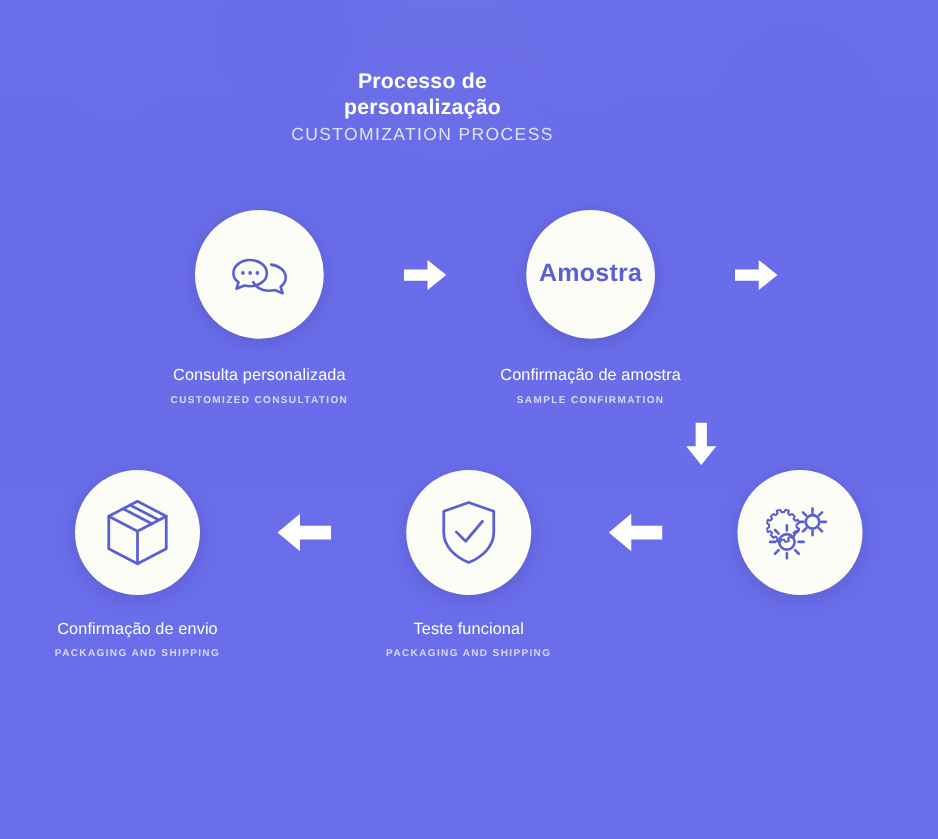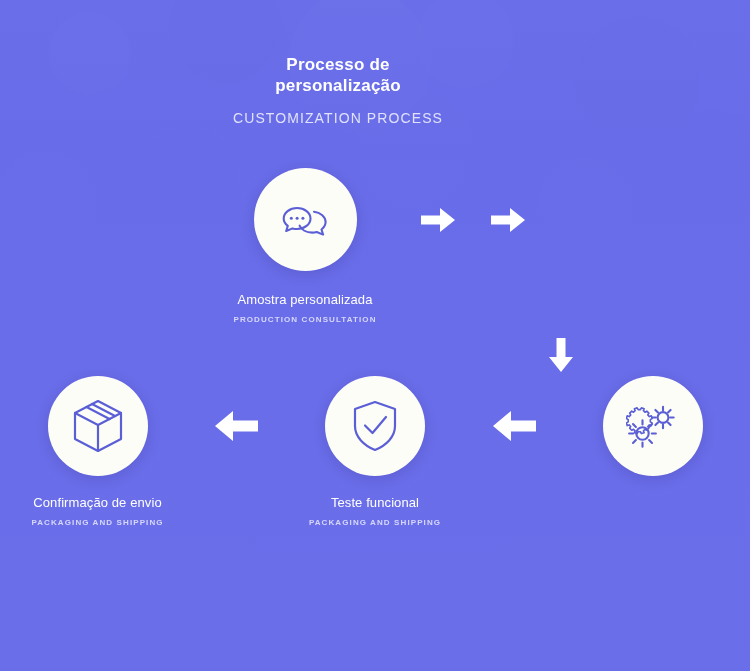--- a/index.html
+++ b/index.html
@@ -63,35 +63,35 @@
     line-height: 21px;
     max-width: 210px;
     margin: 0 auto;
     letter-spacing: .2px;
   }
   #header .title-en {
     color: rgba(255,255,255,.80);
     font-size: 14px;
     font-weight: normal;
     letter-spacing: 1.1px;
-    margin-top: 14px;
+    margin-top: 3px;
   }
 
   
   .flow-row {
     position: absolute;
     left: 0;
     width: 750px;
     z-index: 4;
     display: flex;
     align-items: flex-start;
     justify-content: center;
   }
   #row-1 { top: 168px; }
-  #row-2 { top: 376px; justify-content: space-between; }
+  #row-2 { top: 376px; }
 
   .step {
     width: 195px;
     display: flex;
     flex-direction: column;
     align-items: center;
   }
 
   .circle {
     width: 103px;
@@ -183,33 +183,42 @@
         <svg width="50" height="46" viewBox="0 0 50 46" fill="none" stroke="#5b5fd6" stroke-width="2.1" stroke-linecap="round" stroke-linejoin="round">
           <path d="M30.5 21.5c0 5.8-6 10.5-13.4 10.5-1.6 0-3.1-.2-4.5-.6l-6.4 2.6 1.6-5.1C5.2 26.9 3.7 24.4 3.7 21.5 3.7 15.7 9.7 11 17.1 11s13.4 4.7 13.4 10.5Z"></path>
           <path d="M34 14.7c6.6.8 11.6 5.2 11.6 10.4 0 2.9-1.5 5.4-4.1 7.4l1.6 5.1-6.4-2.6c-1.4.4-2.9.6-4.5.6-5.8 0-10.8-2.9-12.6-7"></path>
           <circle cx="11.3" cy="21.3" r="1.5" fill="#5b5fd6" stroke="none"></circle>
           <circle cx="17.1" cy="21.3" r="1.5" fill="#5b5fd6" stroke="none"></circle>
           <circle cx="22.9" cy="21.3" r="1.5" fill="#5b5fd6" stroke="none"></circle>
         </svg>
       </span>
     </div>
     <div class="labels">
-      <div class="label-pt">Amostra personalizada</div>
-      <div class="label-en">PRODUCTION CONSULTATION</div>
+      <div class="label-pt">Consulta personalizada</div>
+      <div class="label-en">CUSTOMIZED CONSULTATION</div>
     </div>
   </div>
 
   <div class="arrow-cell">
     <span>
       <svg class="arrow" width="34" height="28" viewBox="0 0 34 28">
         <path d="M0 9.5h19V2l15 12-15 12v-7.5H0z" fill="#ffffff"></path>
       </svg>
     </span>
   </div>
 
+  <div class="step">
+    <div class="circle">
+      <span class="circle-text">Amostra</span>
+    </div>
+    <div class="labels">
+      <div class="label-pt">Confirmação de amostra</div>
+      <div class="label-en">SAMPLE CONFIRMATION</div>
+    </div>
+  </div>
 
   <div class="arrow-cell">
     <span>
       <svg class="arrow" width="34" height="28" viewBox="0 0 34 28">
         <path d="M0 9.5h19V2l15 12-15 12v-7.5H0z" fill="#ffffff"></path>
       </svg>
     </span>
   </div>
 
 

